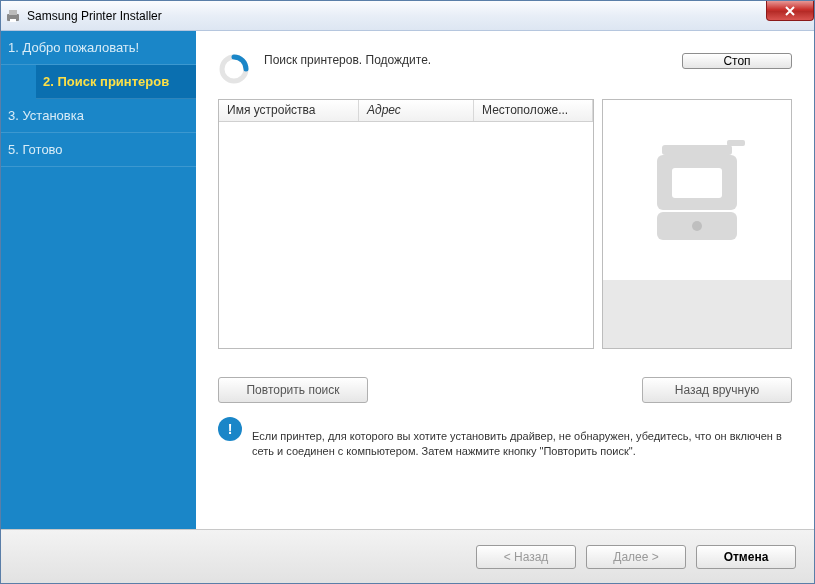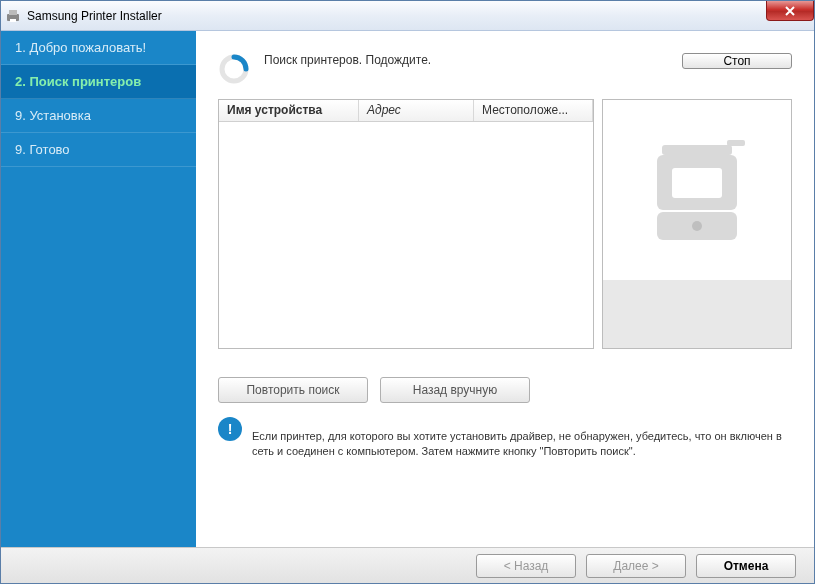--- a/index.html
+++ b/index.html
@@ -42,30 +42,31 @@
   flex: 1; display: flex;
   overflow: hidden;
 }
 
 .sidebar {
   width: 195px;
   background: #1a86c8;
   display: flex; flex-direction: column;
 }
 .sidebar .step {
-  padding: 9px 14px;
+  padding: 9px 7px;
   color: #d8ecf7;
   font-size: 13px;
   border-bottom: 1px solid rgba(255,255,255,0.15);
   cursor: default;
 }
 .sidebar .step.active {
   background: #0a6fb0;
-  color: #86efac;
+  color: #fde047;
   font-weight: bold;
+  margin-left: 35px;
 }
 
 .main {
   flex: 1;
   display: flex; flex-direction: column;
   padding: 22px 22px 0 22px;
   position: relative;
 }
 .page-title {
   font-size: 20px; font-weight: bold; color: #333;
@@ -108,21 +109,21 @@
   background: linear-gradient(to bottom, #fff, #f1f1f1);
   border-bottom: 1px solid #d0d0d0;
   height: 22px;
   font-size: 12px;
 }
 .table-header .th {
   padding: 3px 8px;
   border-right: 1px solid #d8d8d8;
   color: #333;
 }
-.th-device { width: 140px; font-weight: bold; }
+.th-device { width: 140px; }
 .th-addr { width: 115px; font-style: italic; }
 .th-loc { flex: 1; border-right: none;}
 .table-body { flex: 1; background: #fff; }
 
 .preview {
   width: 190px;
   border: 1px solid #bcbcbc;
   background: #fff;
   display: flex; flex-direction: column;
 }
@@ -130,21 +131,21 @@
   flex: 1;
   display: flex; align-items: center; justify-content: center;
 }
 .preview-footer {
   height: 68px;
   background: #e8e8e8;
 }
 
 .action-row {
   margin-top: 28px;
-  display: flex; gap: 12px;
+  display: flex; gap: 12px; justify-content: space-between;
 }
 .action-btn {
   width: 150px; height: 26px;
   background: linear-gradient(to bottom, #fff, #e6e6e6);
   border: 1px solid #b0b0b0;
   border-radius: 3px;
   font-size: 12px; color: #555;
   cursor: pointer;
 }
 
@@ -158,21 +159,21 @@
   width: 24px; height: 24px;
   background: #1a86c8;
   border-radius: 50%;
   display: flex; align-items: center; justify-content: center;
   flex-shrink: 0;
 }
 .info-icon span { color: #fff; font-weight: bold; font-size: 14px; }
 .info-text { font-size: 11px; color: #333; line-height: 1.4; margin-top: 12px; }
 
 .footer {
-  height: 36px;
+  height: 54px;
   background: linear-gradient(to bottom, #f3f3f3, #e2e2e2);
   border-top: 1px solid #c8c8c8;
   display: flex; align-items: center; justify-content: flex-end;
   padding: 0 18px;
   gap: 10px;
 }
 .nav-btn {
   width: 100px; height: 24px;
   background: linear-gradient(to bottom, #fff, #e6e6e6);
   border: 1px solid #9a9a9a;
@@ -207,22 +208,22 @@
           <path d="M2 1 L10 9 M10 1 L2 9" stroke="#fff" stroke-width="2" fill="none"></path>
         </svg>
     </div>
   </div>
 
   <div class="body">
 
     <div class="sidebar">
       <div class="step">1. Добро пожаловать!</div>
       <div class="step active">2. Поиск принтеров</div>
-      <div class="step">9. Установка</div>
-      <div class="step">9. Готово</div>
+      <div class="step">3. Установка</div>
+      <div class="step">5. Готово</div>
     </div>
 
     <div class="main">
 
       <div class="status-row">
         <span class="spinner">
           <svg viewBox="0 0 32 32">
               <circle cx="16" cy="16" r="12" fill="none" stroke="#e4e4e4" stroke-width="5"></circle>
               <path d="M16 4 A12 12 0 0 1 28 16" fill="none" stroke="#1a86c8" stroke-width="5" stroke-linecap="round"></path>
             </svg>

